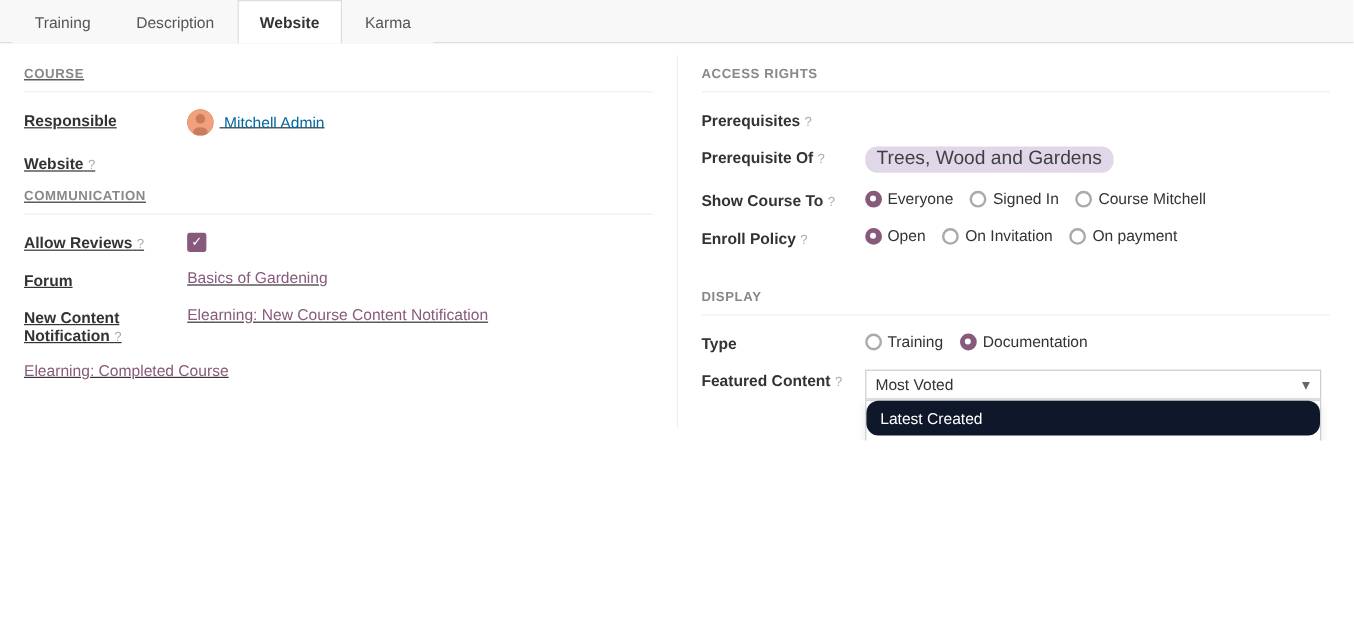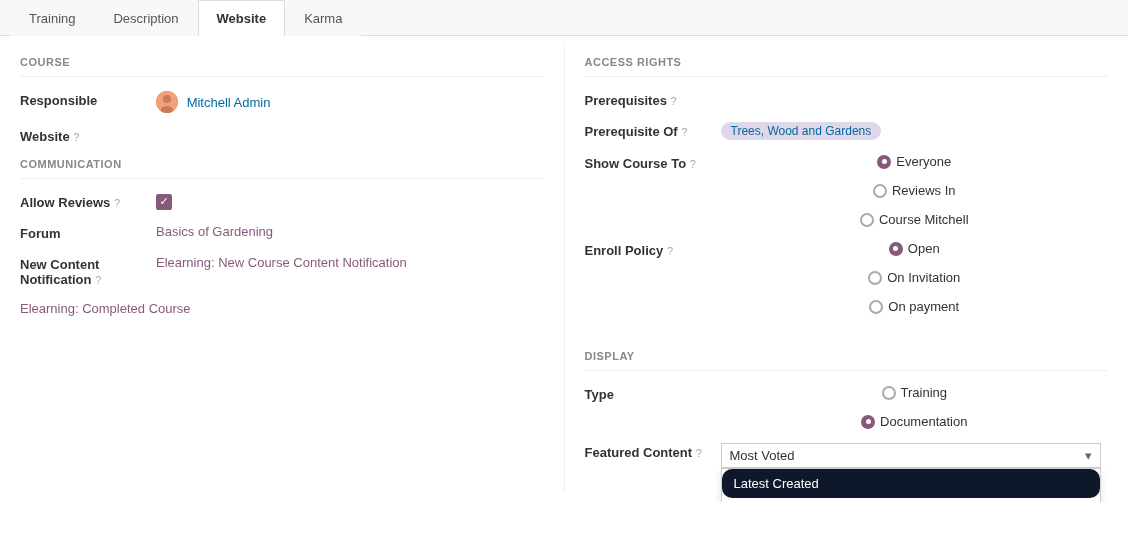--- a/index.html
+++ b/index.html
@@ -32,20 +32,21 @@
       font-weight: bold;
     }
     .content {
       display: flex;
       padding: 10px 0;
     }
     .left-panel {
       flex: 1;
       padding: 10px 20px;
       border-right: 1px solid #eee;
+      text-decoration: underline;
     }
     .right-panel {
       flex: 1;
       padding: 10px 20px;
     }
     .section-title {
       font-size: 11px;
       font-weight: bold;
       color: #888;
       letter-spacing: 0.5px;
@@ -89,30 +90,29 @@
       position: relative;
       overflow: hidden;
     }
     .responsible-name {
       color: #0369a1;
       vertical-align: middle;
     }
     .tag {
       display: inline-block;
       background: #e0d8e8;
-      color: #0369a1;
+      color: #404040;
       border-radius: 10px;
       padding: 2px 10px;
-      font-size: 12px;
+      font-size: 16px;
     }
     .radio-group {
       display: flex;
       align-items: center;
       gap: 14px;
-      flex-direction: column;
     }
     .radio-option {
       display: flex;
       align-items: center;
       gap: 5px;
       font-size: 13px;
     }
     .radio-circle {
       width: 14px;
       height: 14px;
@@ -300,21 +300,21 @@
           <span class="help">?</span>
         </div>
         <div class="form-value">
           <div class="radio-group">
             <div class="radio-option">
               <div class="radio-circle selected"></div>
               <span>Everyone</span>
             </div>
             <div class="radio-option">
               <div class="radio-circle"></div>
-              <span>Reviews In</span>
+              <span>Signed In</span>
             </div>
             <div class="radio-option">
               <div class="radio-circle"></div>
               <span>Course Mitchell</span>
             </div>
           </div>
         </div>
       </div>
 
       <div class="form-row">

